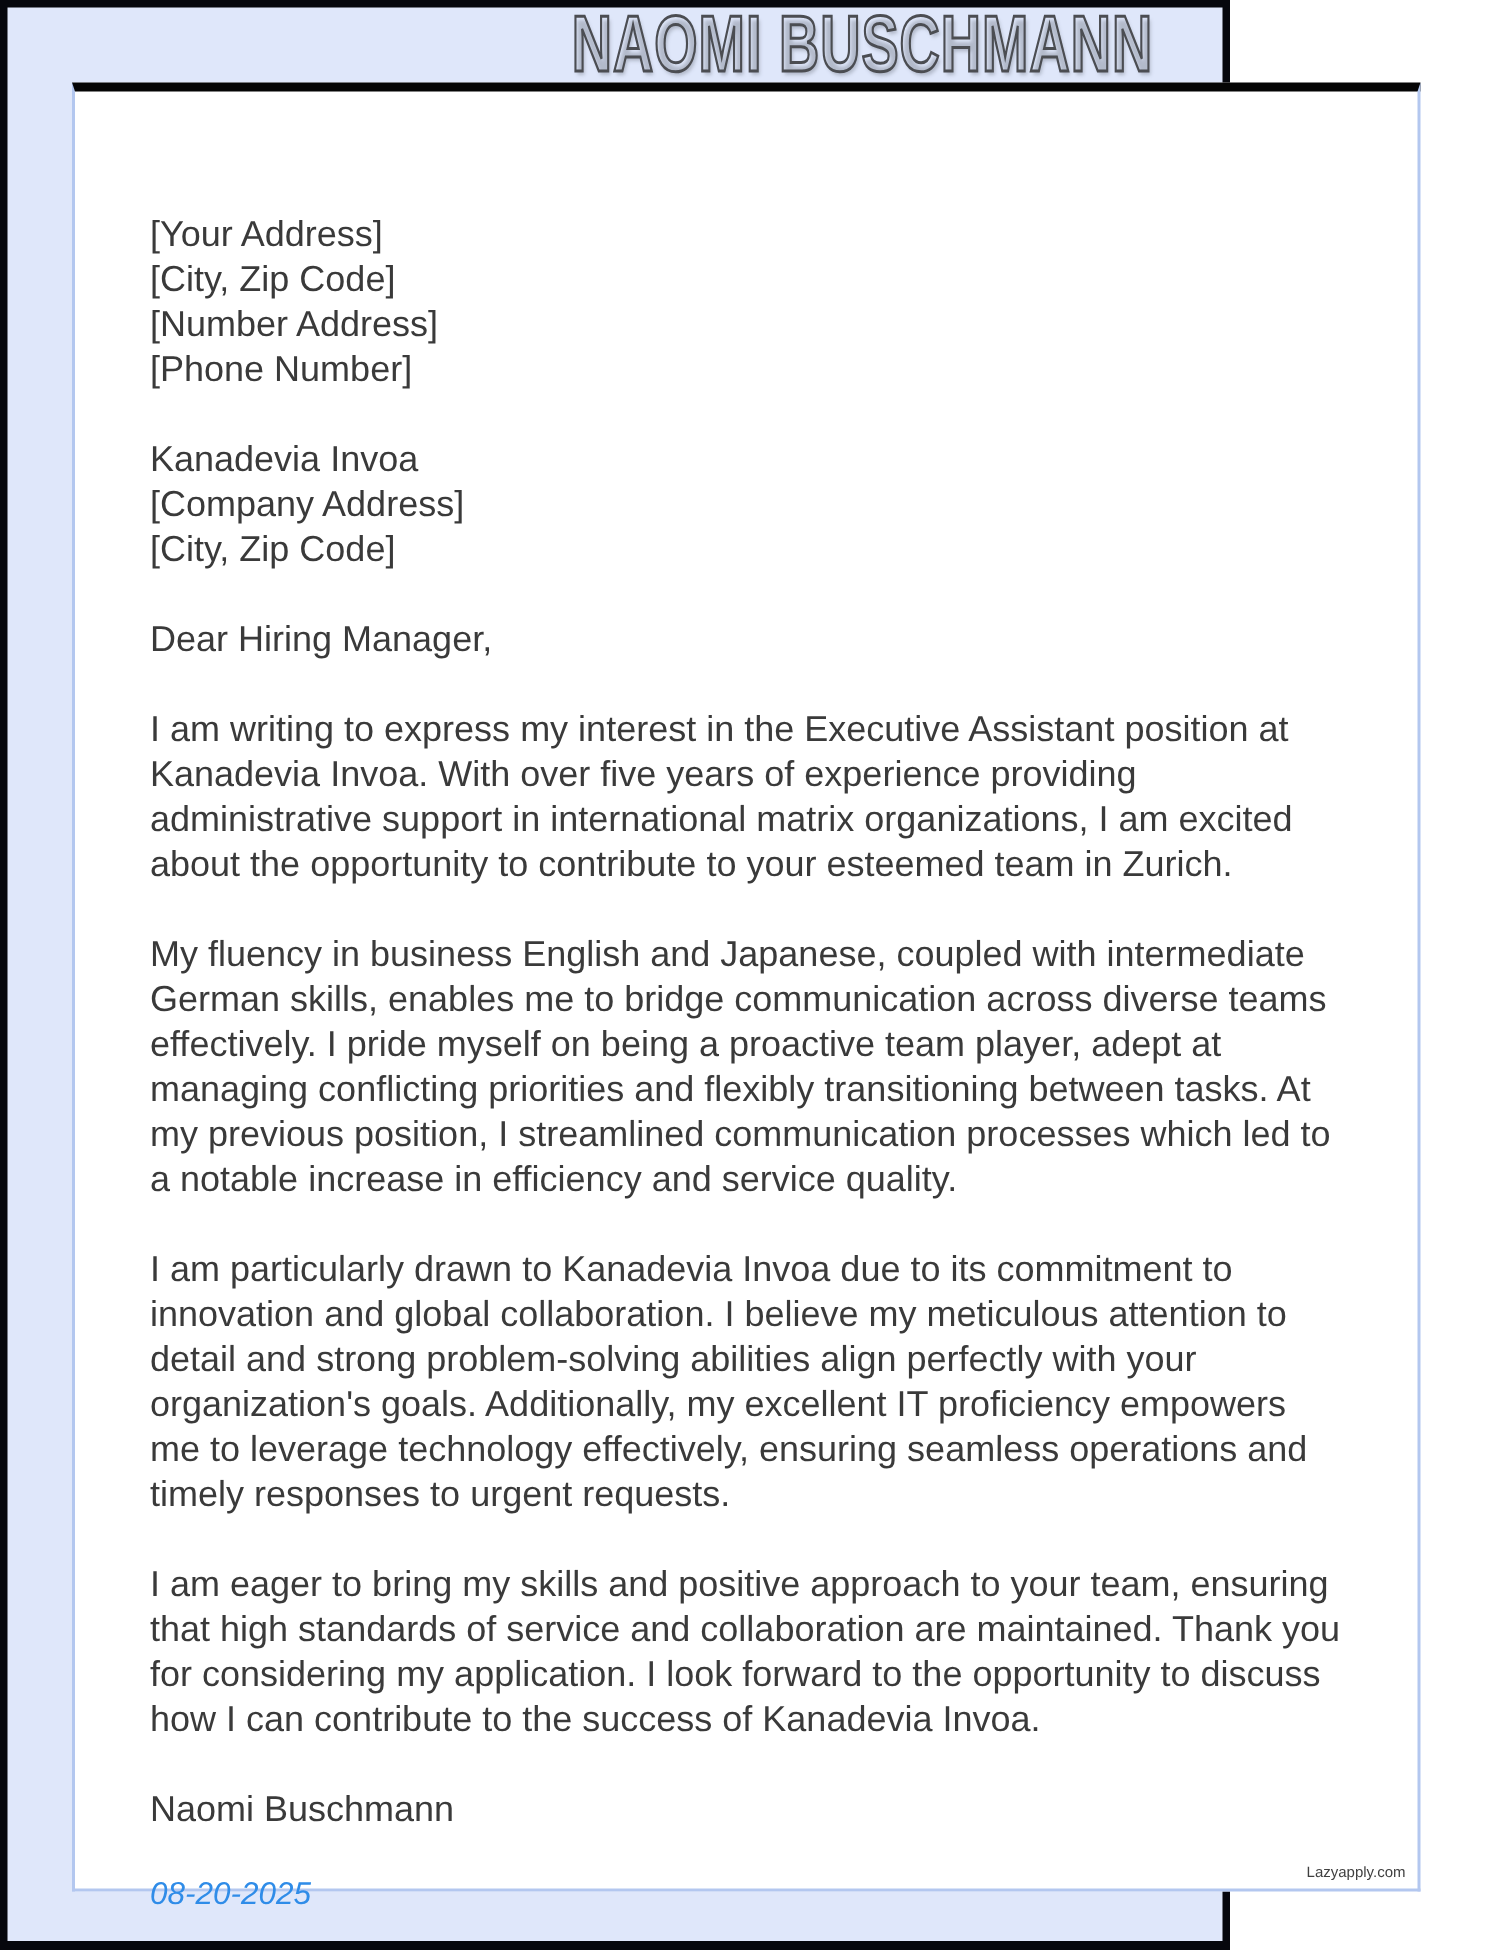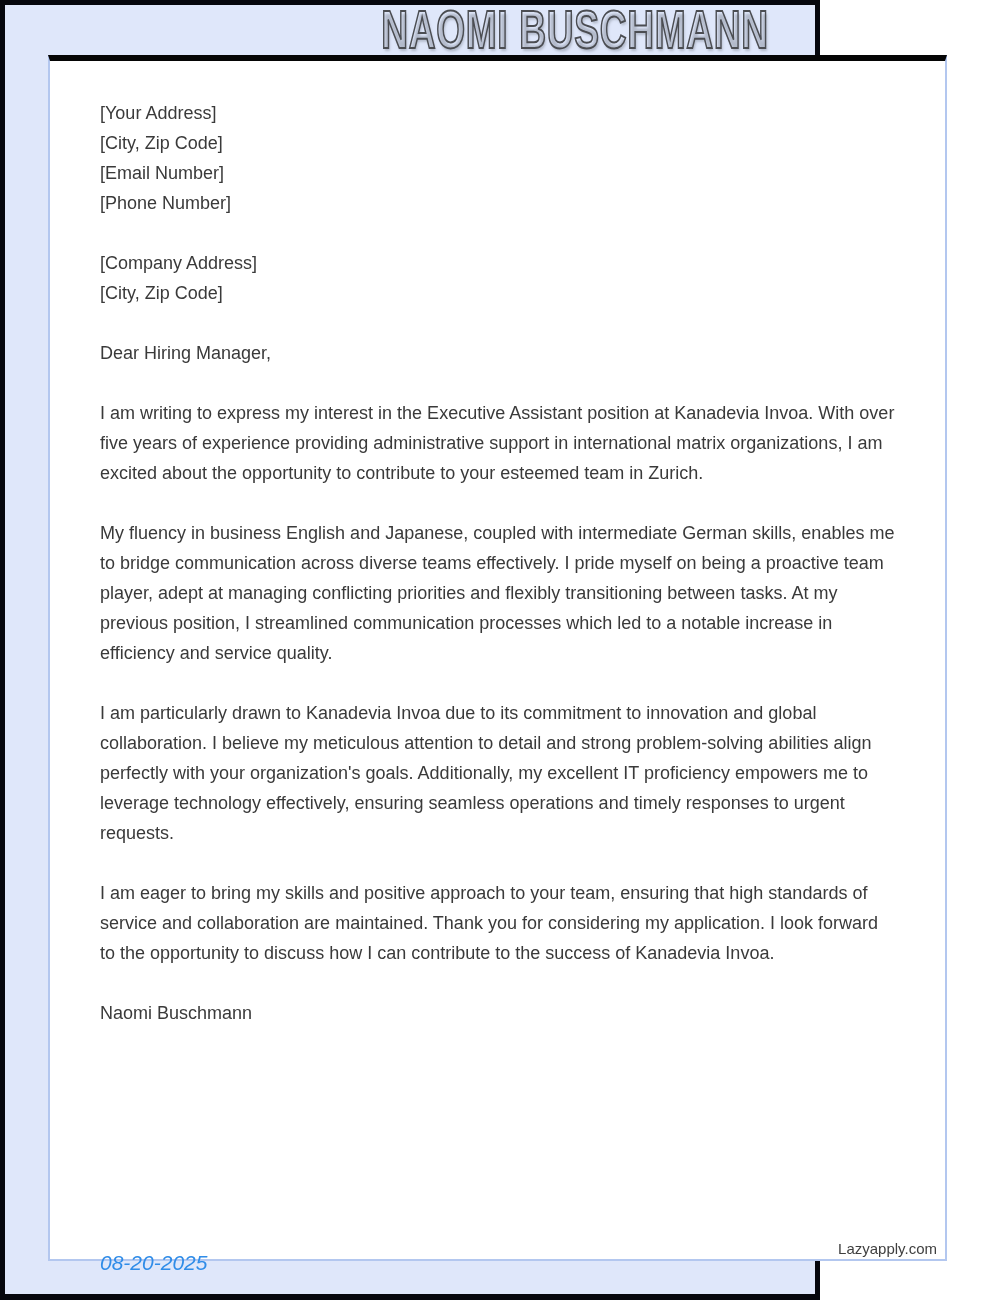--- a/index.html
+++ b/index.html
@@ -36,61 +36,63 @@
     box-sizing: border-box;
     width: 899px; height: 1206px;
     background: #ffffff;
     border: 2px solid var(--page-border, #b3c7ef);
     border-top: 6px solid #050505;
   }
   .content {
     box-sizing: content-box;
     padding: 37px 0 0 50px;
     width: 795px;
-    font-size: 18px;
+    font-size: 24px;
     line-height: 30px;
     color: var(--body-text, #3a3a3a);
+    margin-top: 44px;
   }
   .block + .block { margin-top: 30px; }
   .block p, .block div { margin: 0; }
   .date-stamp {
     position: absolute;
     left: 50px; bottom: -17px;
     font-size: 21px;
     line-height: 26px;
     color: var(--date-blue, #2f8ce8);
     font-style: italic;
   }
   .watermark {
     position: absolute;
     right: 8px; bottom: 1px;
-    font-size: 15px;
+    font-size: 10px;
     line-height: 18px;
     color: var(--watermark-text, #3f3f3f);
   }
 </style>
 </head>
 <body>
 
 <div class="frame">
 
   <div class="header-name">NAOMI BUSCHMANN</div>
 
   <div class="page">
 
     <div class="content">
 
       <div class="block">
         <div>[Your Address]</div>
         <div>[City, Zip Code]</div>
-        <div>[Email Number]</div>
+        <div>[Number Address]</div>
         <div>[Phone Number]</div>
       </div>
 
       <div class="block">
+        <div>Kanadevia Invoa</div>
         <div>[Company Address]</div>
         <div>[City, Zip Code]</div>
       </div>
 
       <div class="block">Dear Hiring Manager,</div>
 
       <div class="block">
         <p>I am writing to express my interest in the Executive Assistant position at Kanadevia Invoa. With over five years of experience providing administrative support in international matrix organizations, I am excited about the opportunity to contribute to your esteemed team in Zurich.</p>
       </div>
 

